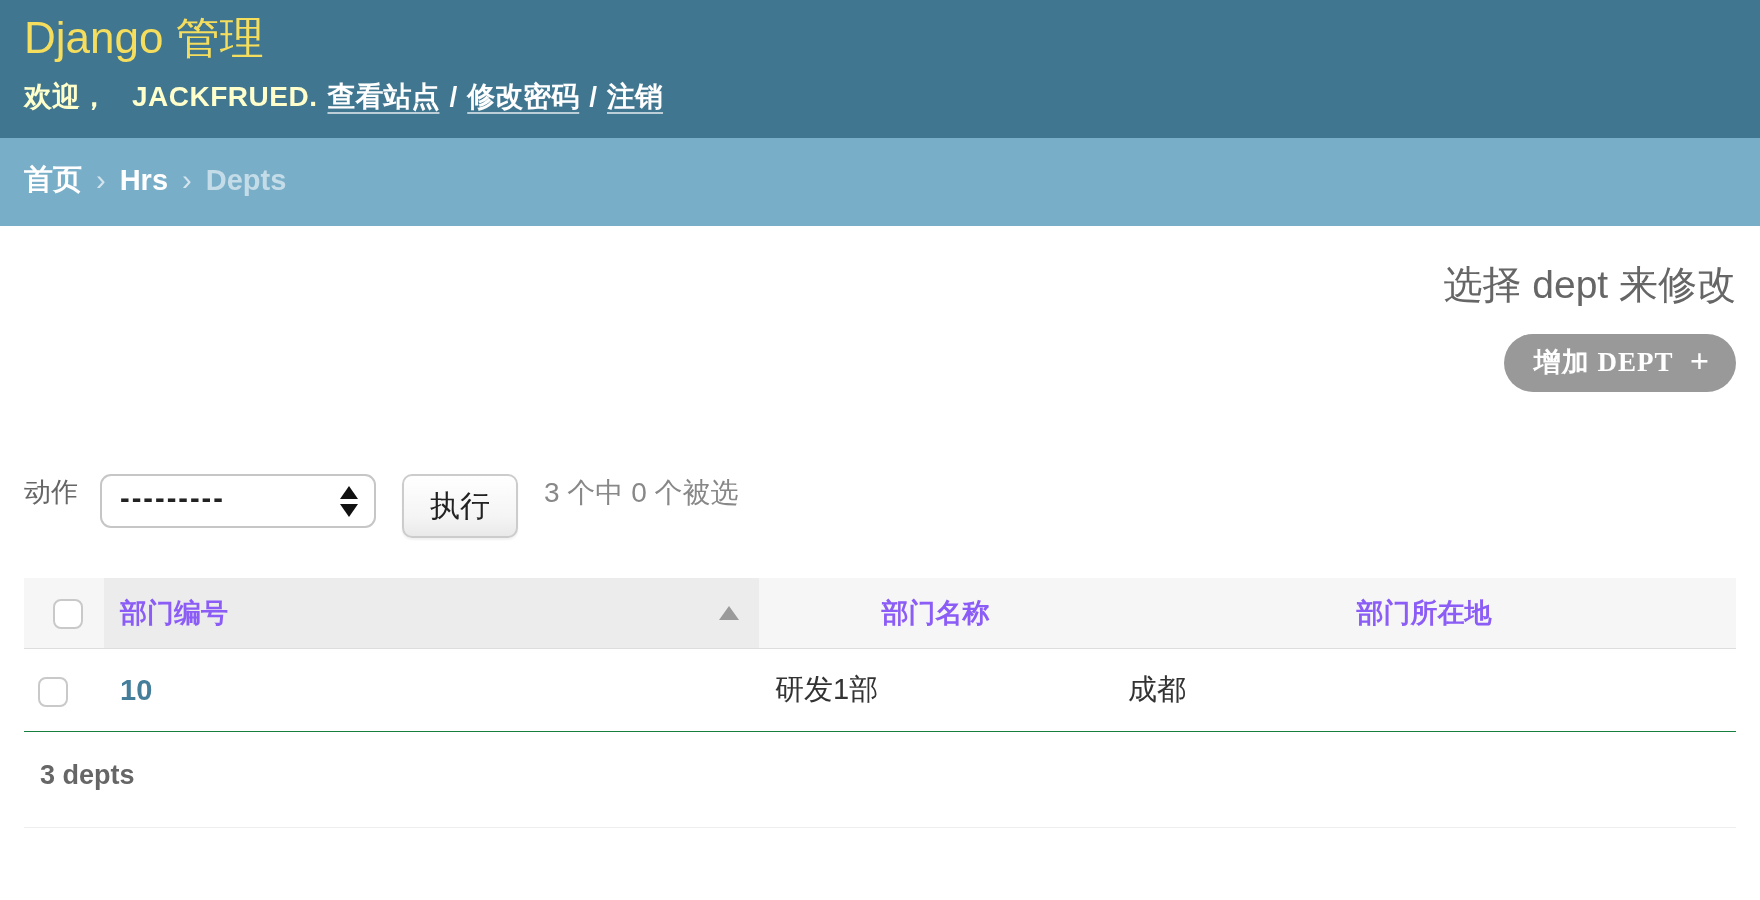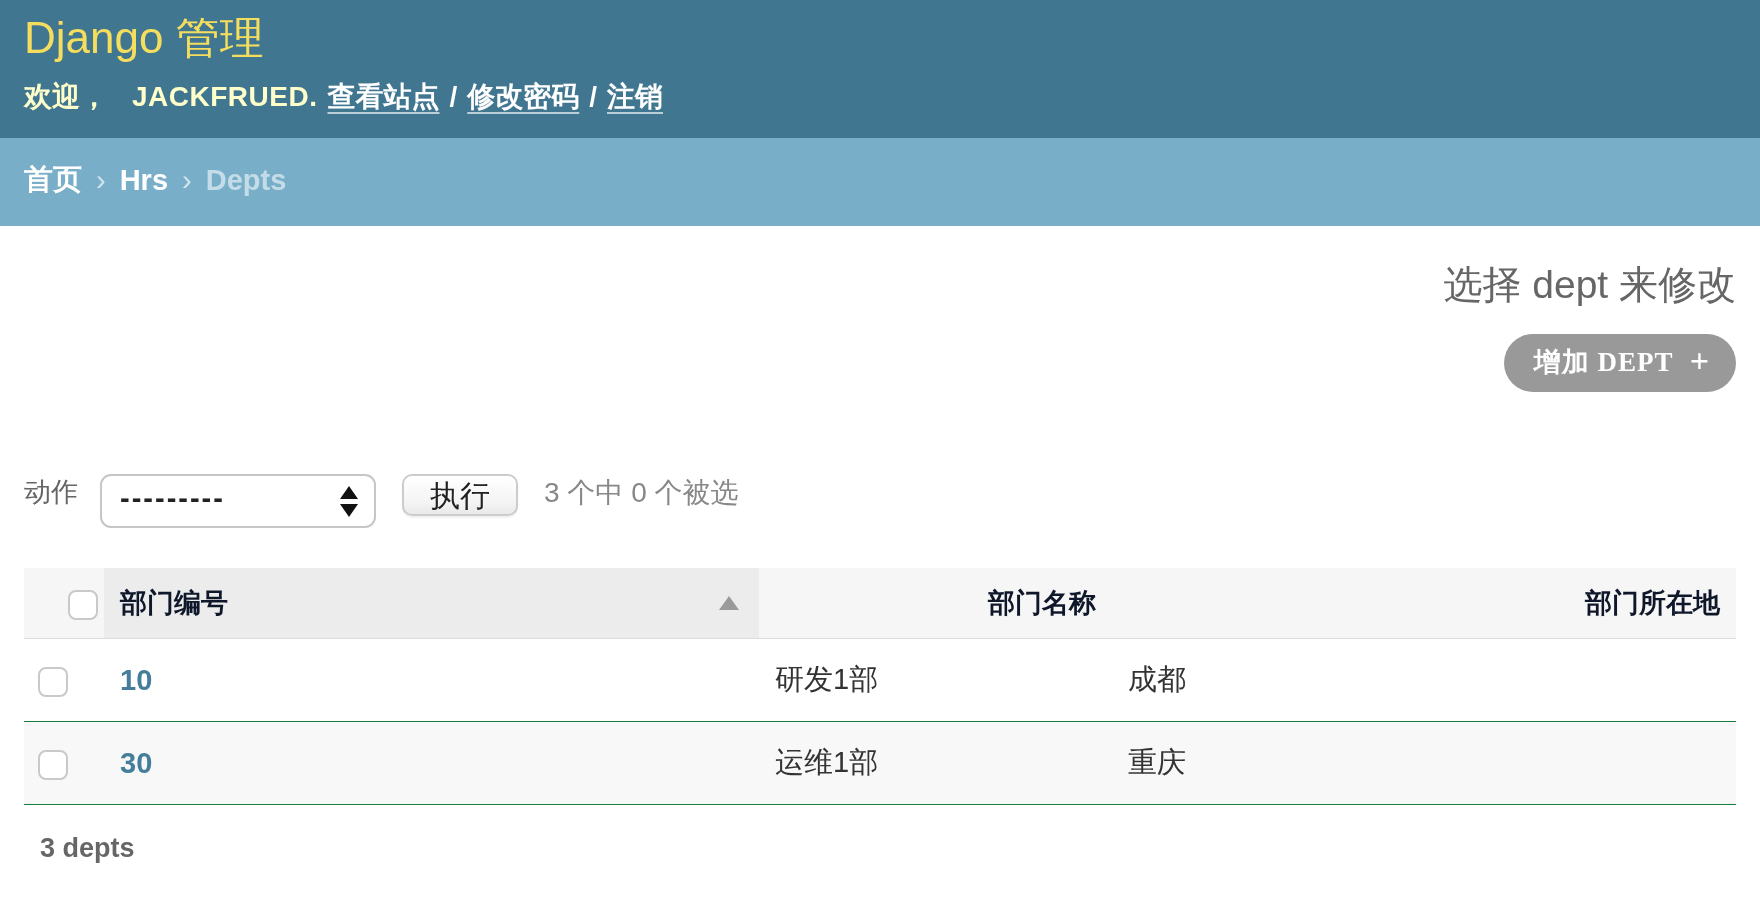--- a/index.html
+++ b/index.html
@@ -28,28 +28,28 @@
   .addlink .plus{font-size:34px;font-weight:700;line-height:1;position:relative;top:-1px;}
   
   .actions{margin-top:82px;display:flex;}
   .actions .lbl{font-size:27px;color:#666;margin-right:22px;}
   .sel{width:238px;height:50px;background:#fff;border:2px solid #c6c6c6;border-radius:11px;
     display:flex;align-items:center;justify-content:space-between;padding:0 16px 0 18px;cursor:pointer;}
   .sel .selval{font-size:29px;font-weight:700;color:#222;letter-spacing:2px;position:relative;top:-3px;}
   .spinner{display:flex;flex-direction:column;gap:5px;align-items:center;}
   .spinner .up{width:0;height:0;border-left:9px solid transparent;border-right:9px solid transparent;border-bottom:13px solid #111;}
   .spinner .down{width:0;height:0;border-left:9px solid transparent;border-right:9px solid transparent;border-top:13px solid #111;}
-  .go-btn{margin-left:26px;height:42px;padding:0 26px;border:2px solid #ccc;border-radius:10px;
+  .go-btn{margin-left:26px;height:64px;padding:0 26px;border:2px solid #ccc;border-radius:10px;
     background:linear-gradient(#ffffff,#f4f4f4 70%,#e9e9e9);font-family:inherit;font-size:30px;color:#222;cursor:pointer;
     box-shadow:0 2px 2px rgba(0,0,0,.06);}
   .counter{margin-left:26px;font-size:28px;color:#888;}
   
   table.changelist{width:100%;border-collapse:collapse;margin-top:40px;}
-  thead th{background:#f6f6f6;text-align:right;font-size:27px;font-weight:700;color:#0f172a;
-    padding:17px 16px;border-bottom:1px solid:#ddd;border-bottom:1px solid #ddd;font-family:Liberation Serif, serif;}
+  thead th{background:#f6f6f6;text-align:center;font-size:27px;font-weight:700;color:#8b5cf6;
+    padding:17px 16px;border-bottom:1px solid:#ddd;border-bottom:1px solid #ddd;}
   thead th.sorted{background:#ececec;}
   thead th .th-wrap{display:flex;align-items:center;justify-content:space-between;}
   .sort-asc{width:0;height:0;border-left:10px solid transparent;border-right:10px solid transparent;border-bottom:14px solid #9a9a9a;margin-right:4px;}
   tbody td{padding:21px 16px;font-size:29px;border-bottom:1px solid #15803d;color:#333;}
   tbody tr:nth-child(even){background:#f8f8f8;}
   td.id-cell a{color:#447e9b;font-weight:700;text-decoration:none;cursor:pointer;}
   .cb{display:inline-block;width:30px;height:30px;background:#fff;border:2px solid #c9c9c9;border-radius:8px;box-sizing:border-box;cursor:pointer;vertical-align:middle;}
   th.cb-col,td.cb-col{width:60px;padding-left:14px;padding-right:6px;}
   col.c-id{width:655px;} col.c-name{width:353px;}
   
@@ -122,24 +122,18 @@
         <th>部门所在地</th>
       </tr>
     </thead>
     <tbody>
       <tr>
         <td class="cb-col"><span class="cb"></span></td>
         <td class="id-cell"><a>10</a></td>
         <td>研发1部</td>
         <td>成都</td>
       </tr>
-      <tr>
-        <td class="cb-col"><span class="cb"></span></td>
-        <td class="id-cell"><a>30</a></td>
-        <td>运维1部</td>
-        <td>重庆</td>
-      </tr>
     </tbody>
   </table>
 
   <div class="paginator">3 depts</div>
 
 </div>
 
 </body></html>

